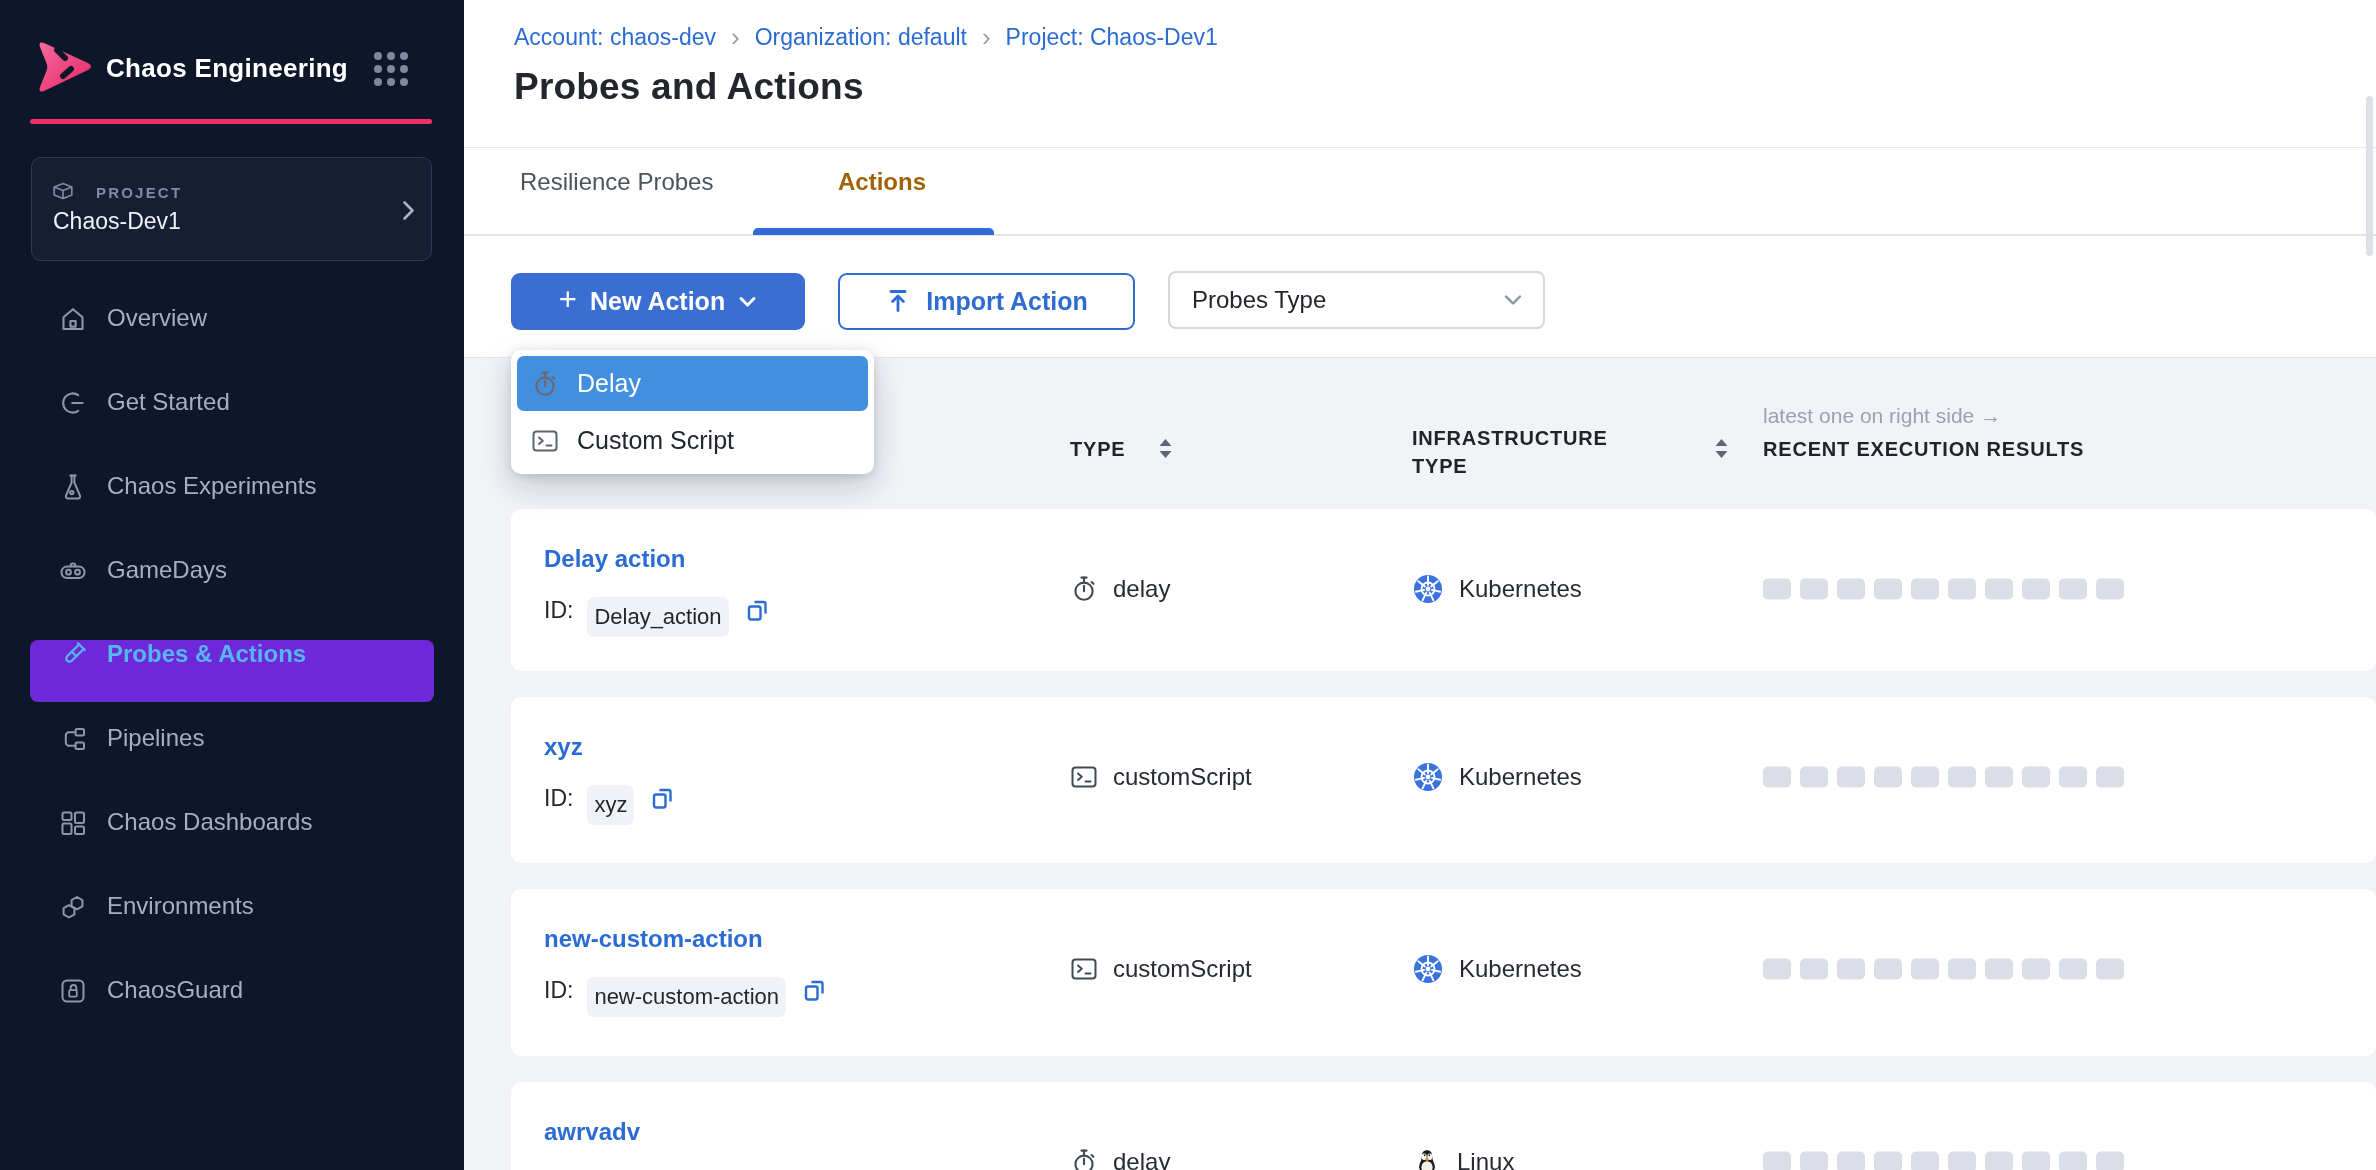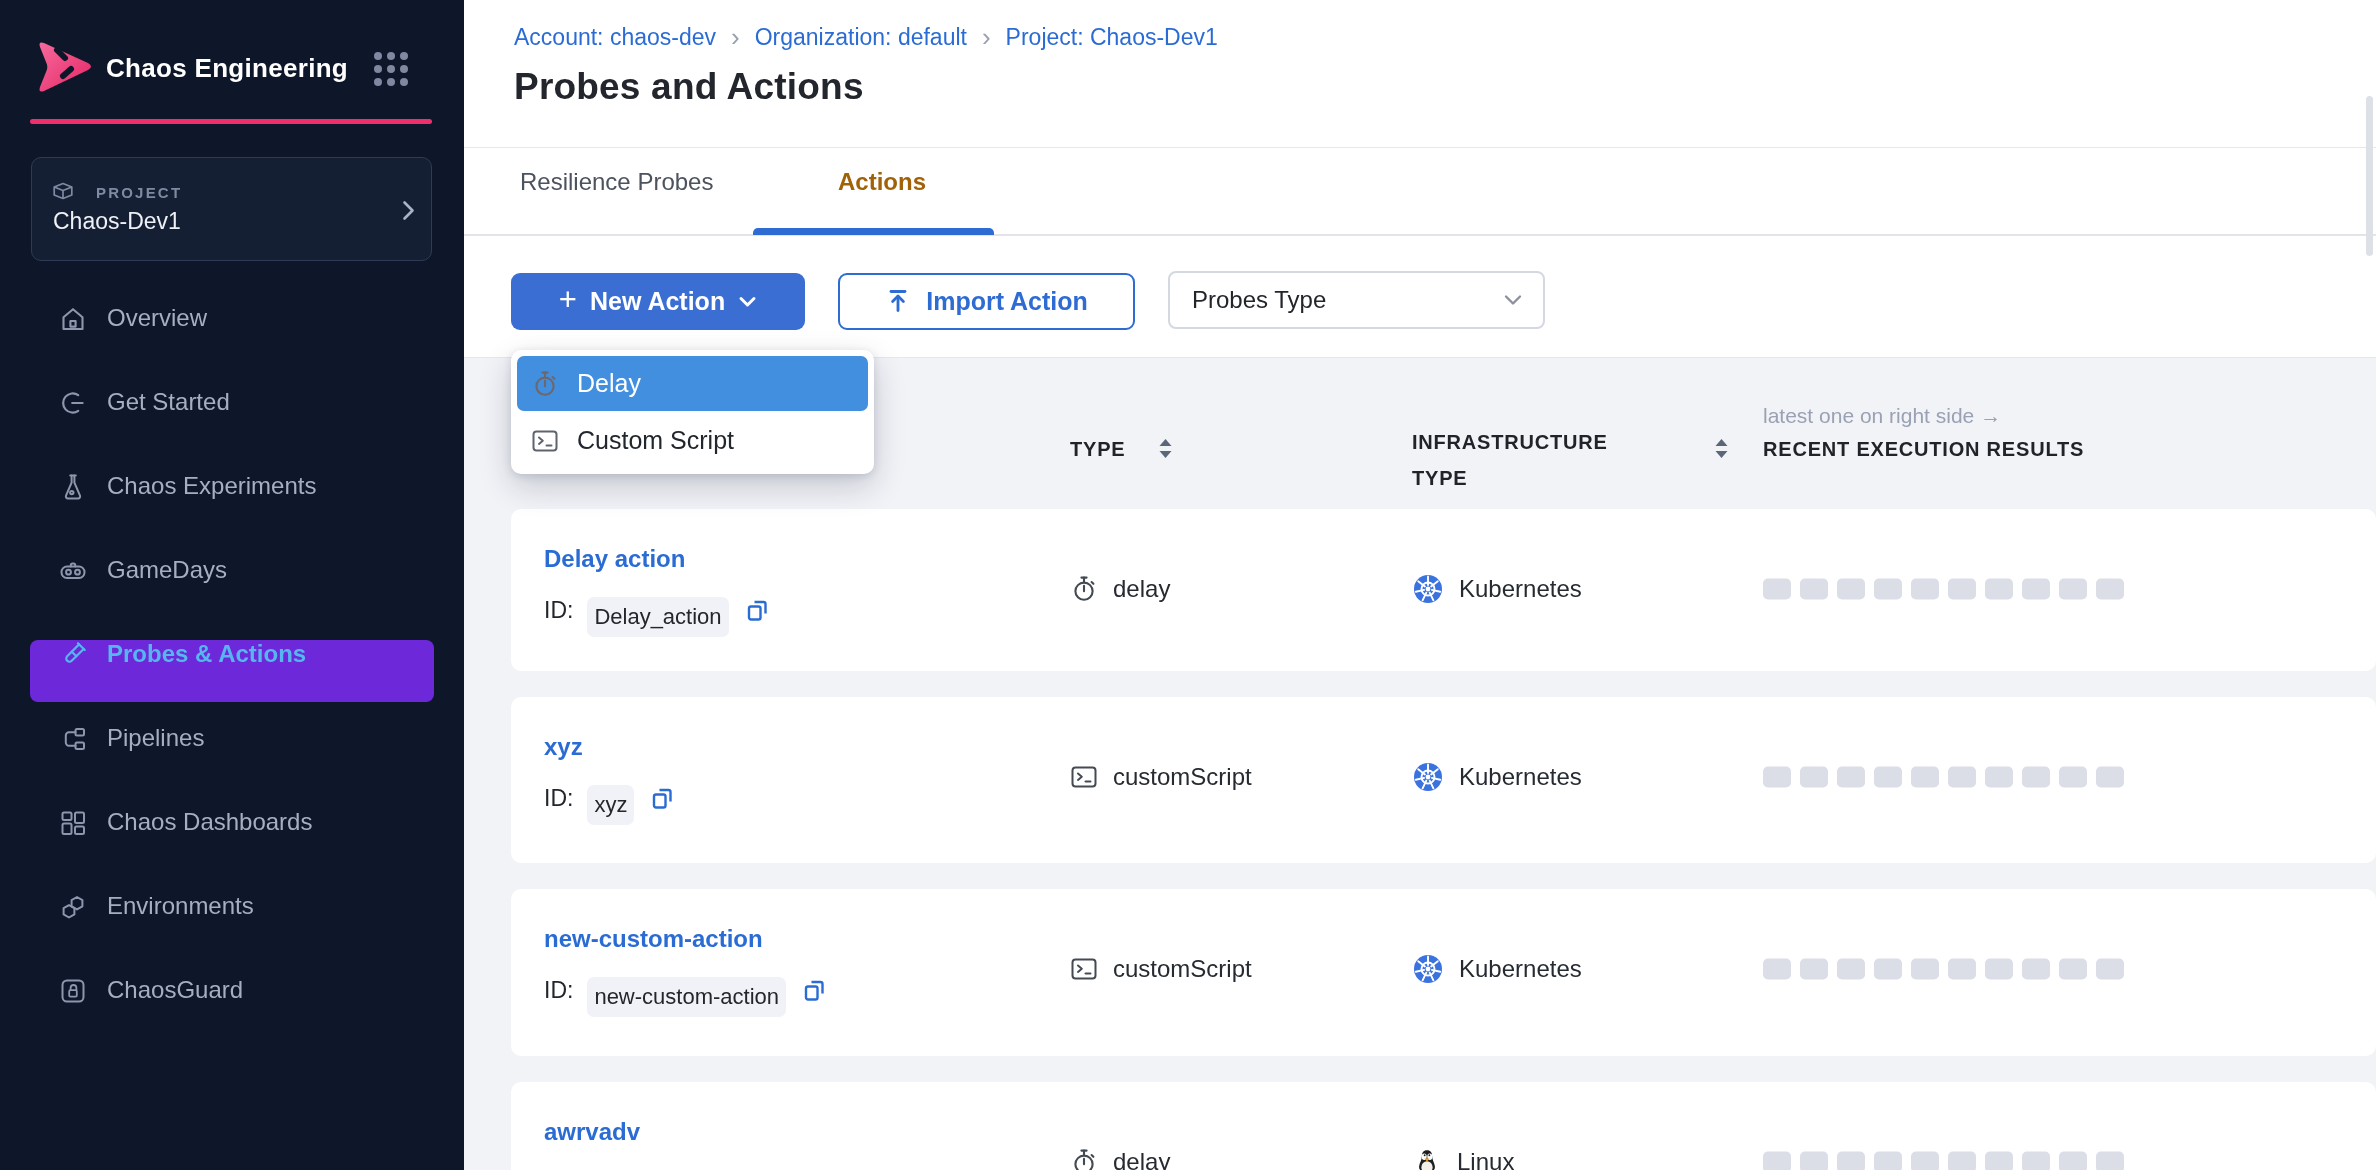--- a/index.html
+++ b/index.html
@@ -47,21 +47,21 @@
               box-sizing:border-box;background:#fff;color:#2e6bd2;display:flex;align-items:center;justify-content:center;
               gap:15px;font-size:25px;font-weight:bold;cursor:pointer}
   .select{position:absolute;left:704px;top:271px;width:377px;height:58px;border-radius:8px;border:2px solid #d4d8e0;
           box-sizing:border-box;background:#fff;display:flex;align-items:center;padding:0 20px 0 22px;font-size:24px;color:#22262b;cursor:pointer}
   .select .chev{margin-left:auto;color:#8b919d}
 
   .table-region{position:absolute;left:0;right:0;top:357px;bottom:0;background:#f2f3f7;border-top:1px solid #e4e7ec}
   .col-type{position:absolute;left:606px;top:438px;font-size:20px;font-weight:bold;color:#20242a;letter-spacing:.8px;z-index:1}
   .sort-a{position:absolute;left:694px;top:437px;cursor:pointer;z-index:1}
   .col-infra{position:absolute;left:948px;top:424px;width:240px;font-size:20px;font-weight:bold;color:#20242a;
-             letter-spacing:.8px;line-height:36px;z-index:1}
+             letter-spacing:.8px;line-height:28px;z-index:1}
   .sort-b{position:absolute;left:1250px;top:437px;cursor:pointer;z-index:1}
   .col-hint{position:absolute;left:1299px;top:404px;font-size:21px;color:#9aa1b4;z-index:1;white-space:nowrap}
   .col-recent{position:absolute;left:1299px;top:438px;font-size:20px;font-weight:bold;color:#20242a;letter-spacing:.8px;z-index:1;white-space:nowrap}
 
   .row{position:absolute;left:47px;right:0;background:#fff;border-radius:10px;z-index:1}
   .row .name{position:absolute;left:33px;top:36px;font-size:24px;font-weight:bold;color:#2b6cd4;cursor:pointer;white-space:nowrap}
   .idrow{position:absolute;left:33px;top:88px;height:40px;display:flex;align-items:flex-start;font-size:23px;color:#23272c}
   .idchip{margin-left:14px;background:#f1f1f8;border-radius:7px;height:40px;display:flex;align-items:center;
           padding:0 7px;font-size:22px;color:#23272c;white-space:nowrap}
   .copy{margin-left:15px;cursor:pointer;color:#2b6cd4;display:inline-flex}

